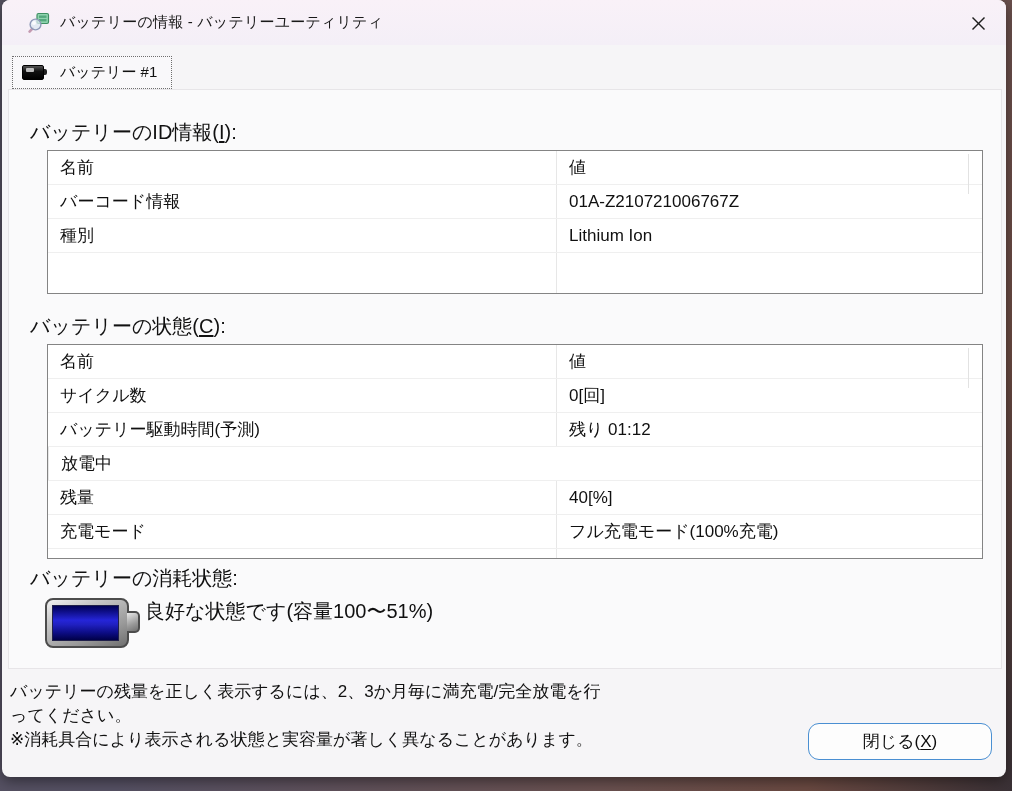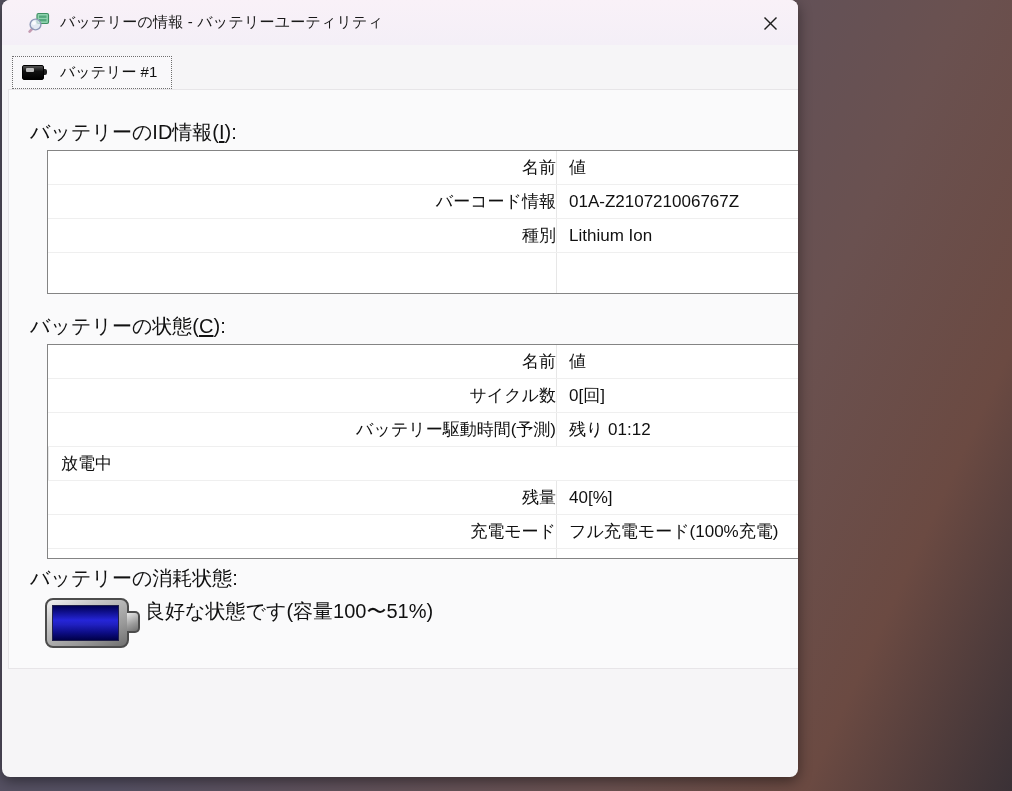--- a/index.html
+++ b/index.html
@@ -2,21 +2,21 @@
 <html><head>
 <meta charset="utf-8">
 <style>
   html,body{margin:0;padding:0;}
   body{
     width:1012px;height:791px;position:relative;overflow:hidden;
     font-family:"Liberation Sans","DejaVu Sans",sans-serif;
     background:linear-gradient(115deg,#54515f 0%,#565164 35%,#6a5150 70%,#6b4a42 85%,#3a3136 100%);
   }
   .window{
-    position:absolute;left:2px;top:0;width:796px;height:777px;
+    position:absolute;left:2px;top:0;width:1004px;height:777px;
     background:#f6f5f7;border-radius:8px;overflow:hidden;
     box-shadow:0 4px 14px rgba(0,0,0,.45);
   }
   
   .titlebar{
     position:absolute;left:0;top:0;width:100%;height:45px;
     background:linear-gradient(to bottom,#f9f1f8 0%,#f4eff7 100%);
     display:flex;align-items:center;
   }
   .titlebar .app-icon{width:22px;height:22px;margin-left:26px;flex:0 0 auto;}
@@ -39,21 +39,21 @@
   .panel{
     position:absolute;left:6px;top:89px;width:994px;height:580px;
     background:#fafafb;border:1px solid #e7e5e8;box-sizing:border-box;
   }
   .sec-heading{position:absolute;font-size:20px;color:#111;}
   .sec-heading .ak{text-decoration:underline;text-underline-offset:2px;}
   
   .lv{
     position:absolute;left:45px;width:936px;background:#fff;
     border:1px solid #848484;box-sizing:border-box;
-    display:flex;flex-direction:column;font-size:17px;color:#101010;text-align:right;
+    display:flex;flex-direction:column;font-size:17px;color:#101010;
   }
   .lv-row{display:flex;height:33px;flex:0 0 auto;align-items:center;}
   .lv-row + .lv-row{border-top:1px solid #efefef;}
   .c-name{width:508px;padding-left:12px;box-sizing:border-box;white-space:nowrap;overflow:hidden;}
   .c-val{flex:1;padding-left:12px;box-sizing:border-box;border-left:1px solid #e7e7e7;height:100%;display:flex;align-items:center;white-space:nowrap;position:relative;}
   .lv-head .c-val::after{content:"";position:absolute;right:13px;top:3px;width:1px;height:40px;background:#e2e2e2;}
   .lv-fill{flex:1 1 auto;border-top:1px solid #efefef;display:flex;}
   .lv-fill .fill-val{margin-left:508px;border-left:1px solid #e7e7e7;flex:1;}
   
   .wear-row{position:absolute;left:43px;top:598px;display:flex;align-items:flex-start;}
@@ -163,18 +163,23 @@
 
     <div class="sec-heading" style="left:28px;top:565px;">バッテリーの消耗状態:</div>
     <div class="wear-row">
       <div class="wear-batt">
         <div class="cell"></div>
         <div class="nub"></div>
       </div>
       <div class="wear-text">良好な状態です(容量100〜51%)</div>
     </div>
 
+    <div class="footer-note">
+      <div>バッテリーの残量を正しく表示するには、2、3か月毎に満充電/完全放電を行</div>
+      <div>ってください。</div>
+      <div>※消耗具合により表示される状態と実容量が著しく異なることがあります。</div>
+    </div>
     <button class="btn-close">
       <span>閉じる(</span><span class="ak">X</span><span>)</span>
     </button>
 
   </div>
 </div>
 
 </body></html>

